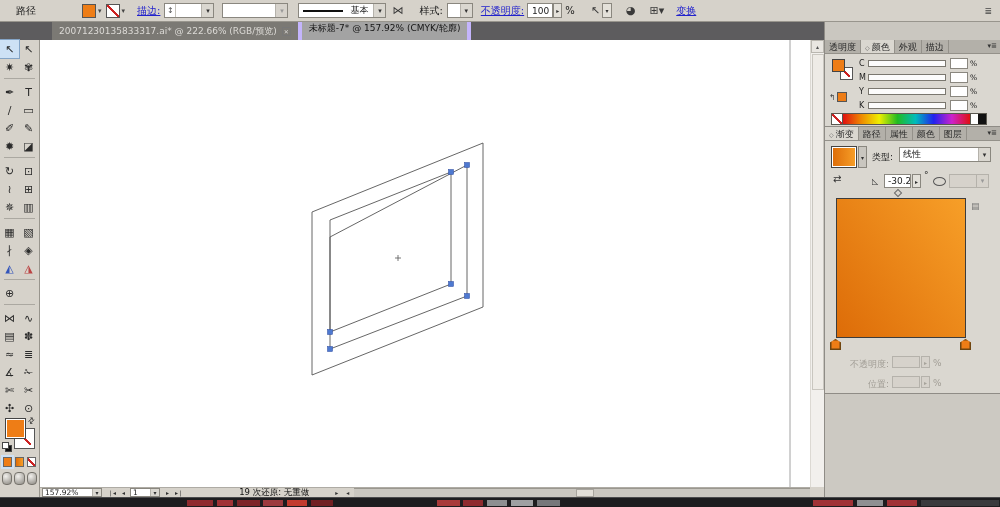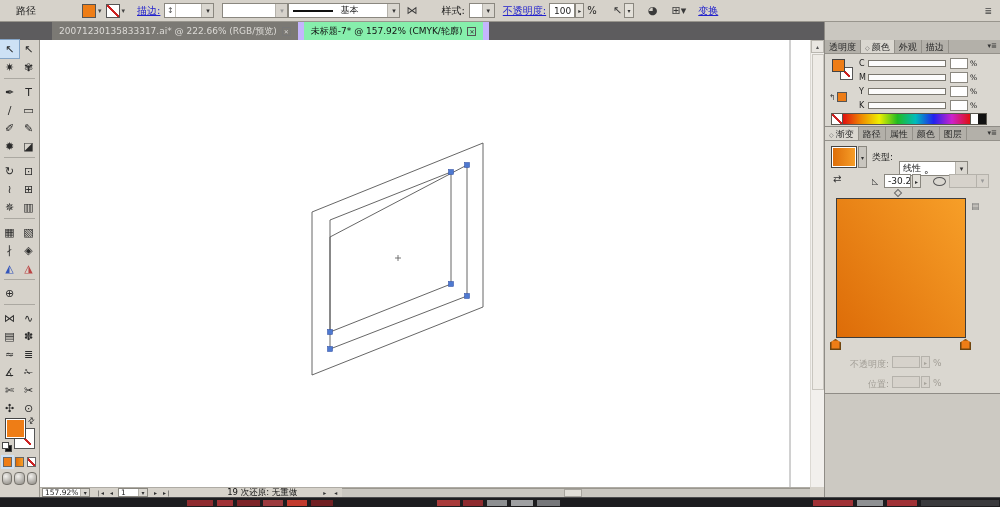--- a/index.html
+++ b/index.html
@@ -33,22 +33,22 @@
   .stepbtn { width:9px; height:15px; border:1px solid #8a877f; background:#e4e1da; font-size:6px;
              display:flex; align-items:center; justify-content:center; color:#333; }
   .cb-ic { font-size:11px; color:#3a3a3a; white-space:nowrap; }
   .cb-menu { margin-left:auto; margin-right:8px; font-size:9px; color:#444; }
 
   
   .tabbar { position:absolute; top:22px; left:0; width:824px; height:18px; background:#5d5c5e; display:flex; }
   .dock-top { position:absolute; top:22px; left:824px; width:176px; height:18px; background:#cac7c0; border-left:1px solid #8f8c86; }
   #doc-tabs { display:flex; margin-left:52px; height:18px; }
   .doctab { display:flex; align-items:center; gap:5px; padding:0 7px; font-size:9px; white-space:nowrap;
-            overflow:hidden; border-right:6px solid #c4b5fd; background:#7b7974; color:#dcdad6; }
-  .doctab.active { background:#86efac; color:#141414; }
+            overflow:hidden; border-right:4px solid #c4b5fd; background:#7b7974; color:#dcdad6; }
+  .doctab.active { background:#a3a3a3; color:#141414;flex-direction:column; }
   .dt-close { width:9px; height:9px; border:1px solid #777; font-size:6px; line-height:7px; text-align:center; }
   .doctab.active .dt-close { border-color:#555; color:#333; }
 
   
   .toolbar { position:absolute; top:40px; left:0; width:40px; height:457px; background:#d6d2ca;
              border-right:1px solid #98958d; }
   .tool-row { display:flex; }
   .tool-cell { width:19px; height:18px; display:flex; align-items:center; justify-content:center;
                font-size:11px; color:#2b2b2b; }
   .tool-cell.sel { background:#cde1f5; outline:1px solid #84a4c6; }
@@ -164,28 +164,28 @@
   <a class="blue" style="margin-left:12px">描边:</a>
   <span class="combo" style="margin-left:4px;width:50px">
       <span class="spin">↕</span>
       <span class="flex"></span>
       <span class="dd">▾</span>
     </span>
   <span class="combo" style="margin-left:8px;width:66px">
       <span class="flex"></span>
       <span class="dd gray">▾</span>
     </span>
-  <span class="combo" style="width:112px">
+  <span class="combo" style="margin-left:10px;width:88px">
       <span class="brushline"></span>
       <span class="val">基本</span>
       <span class="flex"></span>
       <span class="dd">▾</span>
     </span>
   <span class="cb-ic" style="margin-left:6px">⋈</span>
-  <span class="cb-label" style="margin-left:24px">样式:</span>
+  <span class="cb-label" style="margin-left:16px">样式:</span>
   <span class="combo" style="margin-left:4px;width:26px">
       <span class="flex"></span>
       <span class="dd">▾</span>
     </span>
   <a class="blue" style="margin-left:8px">不透明度:</a>
   <span class="combo" style="margin-left:3px;width:26px">
       <span class="val num">100</span>
     </span>
   <span class="stepbtn">▸</span>
   <span class="cb-label" style="margin-left:3px">%</span>
@@ -409,21 +409,21 @@
       </div>
       <div class="ptab">
         <span>图层</span>
       </div>
       <div class="pmenu">▾≣</div>
     </div>
   <div class="pbody" style="height:253px">
     <div class="gsw"></div>
     <div class="gswdd">▾</div>
     <span class="plabel" style="left:47px;top:10px">类型:</span>
-    <div class="combo" style="position:absolute;left:74px;top:20px;width:69px;height:15px">
+    <div class="combo" style="position:absolute;left:74px;top:6px;width:92px;height:15px">
       <span class="val">线性</span>
       <span class="flex"></span>
       <span class="dd">▾</span>
     </div>
     <span class="gic" style="left:8px;top:32px">⇄</span>
     <span class="gic" style="left:47px;top:36px;font-size:8px">◺</span>
     <div class="combo" style="position:absolute;left:59px;top:33px;width:27px;height:14px">
       <span class="val num">-30.2</span>
     </div>
     <div class="stepv" style="left:87px;top:33px">▸</div>
@@ -443,21 +443,21 @@
     <div class="stepv dis" style="left:96px;top:215px;height:12px">▸</div>
     <span class="plabel dis" style="left:108px;top:217px">%</span>
     <span class="plabel dis" style="left:0;top:237px;width:64px;text-align:right">位置:</span>
     <div class="combo disabled" style="position:absolute;left:67px;top:235px;width:28px;height:12px"></div>
     <div class="stepv dis" style="left:96px;top:235px;height:12px">▸</div>
     <span class="plabel dis" style="left:108px;top:237px">%</span>
   </div>
 </div>
 
 <div class="status">
-  <span class="combo" style="margin-left:2px;width:48px">
+  <span class="combo" style="margin-left:2px;width:60px">
     <span class="val">157.92%</span>
     <span class="flex"></span>
     <span class="dd">▾</span>
   </span>
   <span class="navg">❘◂</span>
   <span class="navg">◂</span>
   <span class="combo" style="margin-left:5px;width:30px">
     <span class="val">1</span>
     <span class="flex"></span>
     <span class="dd">▾</span>

